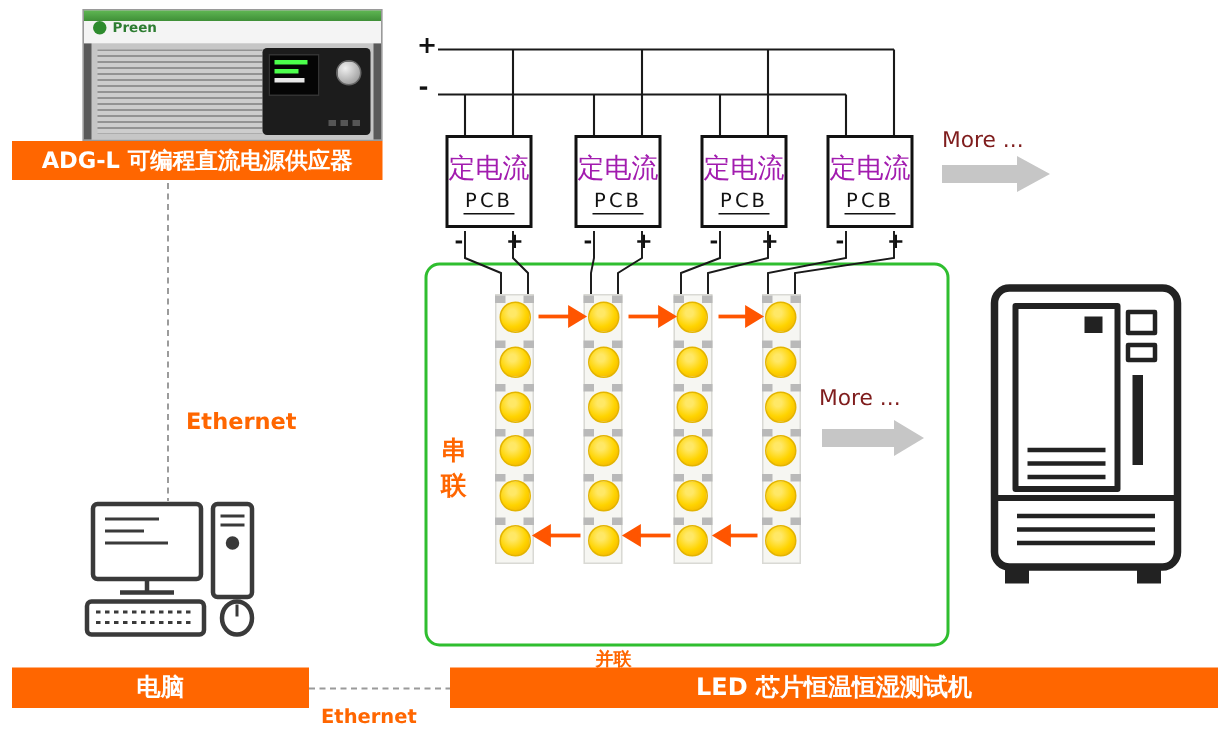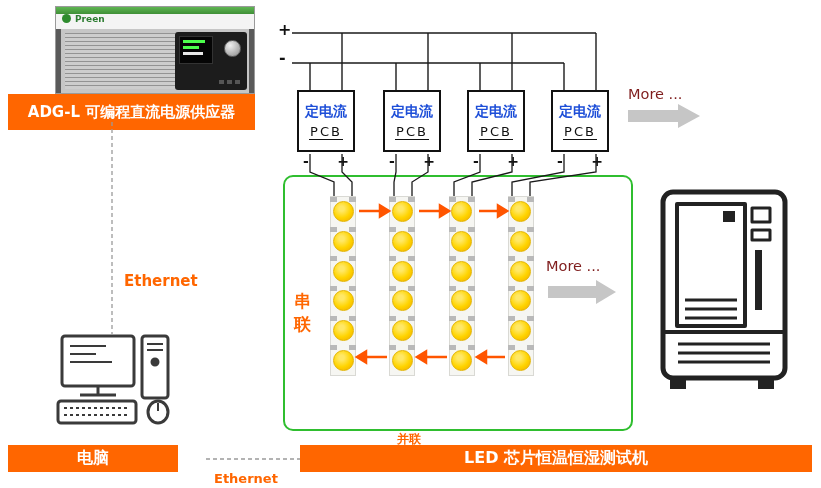--- a/index.html
+++ b/index.html
@@ -2,22 +2,22 @@
 <html><head>
 <meta charset="utf-8">
 <style>
   * { margin:0; padding:0; box-sizing:border-box; }
   body { font-family:"DejaVu Sans","Liberation Sans",sans-serif; background:#fff; }
   .stage { position:relative; width:821px; height:488px; background:#fff; overflow:hidden; }
 
   
   .banner { position:absolute; background:#FF6600; color:#fff; font-weight:bold;
             display:flex; align-items:center; justify-content:center; }
-  .banner-psu    { left:8px;   top:94px;  width:247px; height:36px; font-size:15px; }
-  .banner-pc     { left:8px;   top:445px; width:170px; height:27px; font-size:16px; }
+  .banner-psu    { left:8px;   top:94px;  width:247px; height:26px; font-size:15px; }
+  .banner-pc     { left:8px;   top:445px; width:198px; height:27px; font-size:16px; }
   .banner-tester { left:300px; top:445px; width:512px; height:27px; font-size:16px; }
 
   .olabel { position:absolute; color:#FF6600; font-weight:bold;margin-top:40px; }
   .eth-left   { left:124px; top:232px; font-size:15px; }
   .eth-bottom { left:214px; top:431px; font-size:13px; }
   .series   { left:291px; top:250px; width:20px; font-size:17px; line-height:1.35;
               word-break:break-all; text-align:right; }
   .parallel { left:397px; top:391px; font-size:12px; }
 
   .more-text { position:absolute; color:#7f1d1d; font-size:14.5px; font-weight:500; }
@@ -25,21 +25,21 @@
   .more-mid { left:546px; top:258px; }
 
   .sign { position:absolute; color:#111; font-weight:bold; font-size:16px; }
   .sign-plus  { left:278px; top:20px; }
   .sign-minus { left:279px; top:48px; }
 
   
   .pcb-wrap { position:absolute; top:90px; width:58px; }
   .pcb-box  { width:58px; height:62px; border:2px solid #111; background:#fff;
               display:flex; flex-direction:column; align-items:center; justify-content:center; gap:3px; }
-  .pcb-l1 { font-size:14px; color:#1d4ed8;font-weight:bold; }
+  .pcb-l1 { font-size:18px; color:#a21caf; }
   .pcb-l2 { font-size:13px; color:#111; letter-spacing:2px; border-bottom:1px solid #111; padding:0 1px; }
   .pcb-terms { display:flex; justify-content:space-between; padding:0 6px; margin-top:1px;
                font-size:14px; font-weight:bold; color:#111; }
 
   
   .green-box { position:absolute; left:283px; top:175px; width:350px; height:256px;
                border:2.5px solid #2FBE2F; border-radius:10px; }
   .strips { position:absolute; left:330px; top:196px; width:204px; height:180px;
             display:flex; justify-content:space-between; }
   .strip { width:26px; height:180px; background:#f6f6f2; border:1px solid #d9d9d4;

